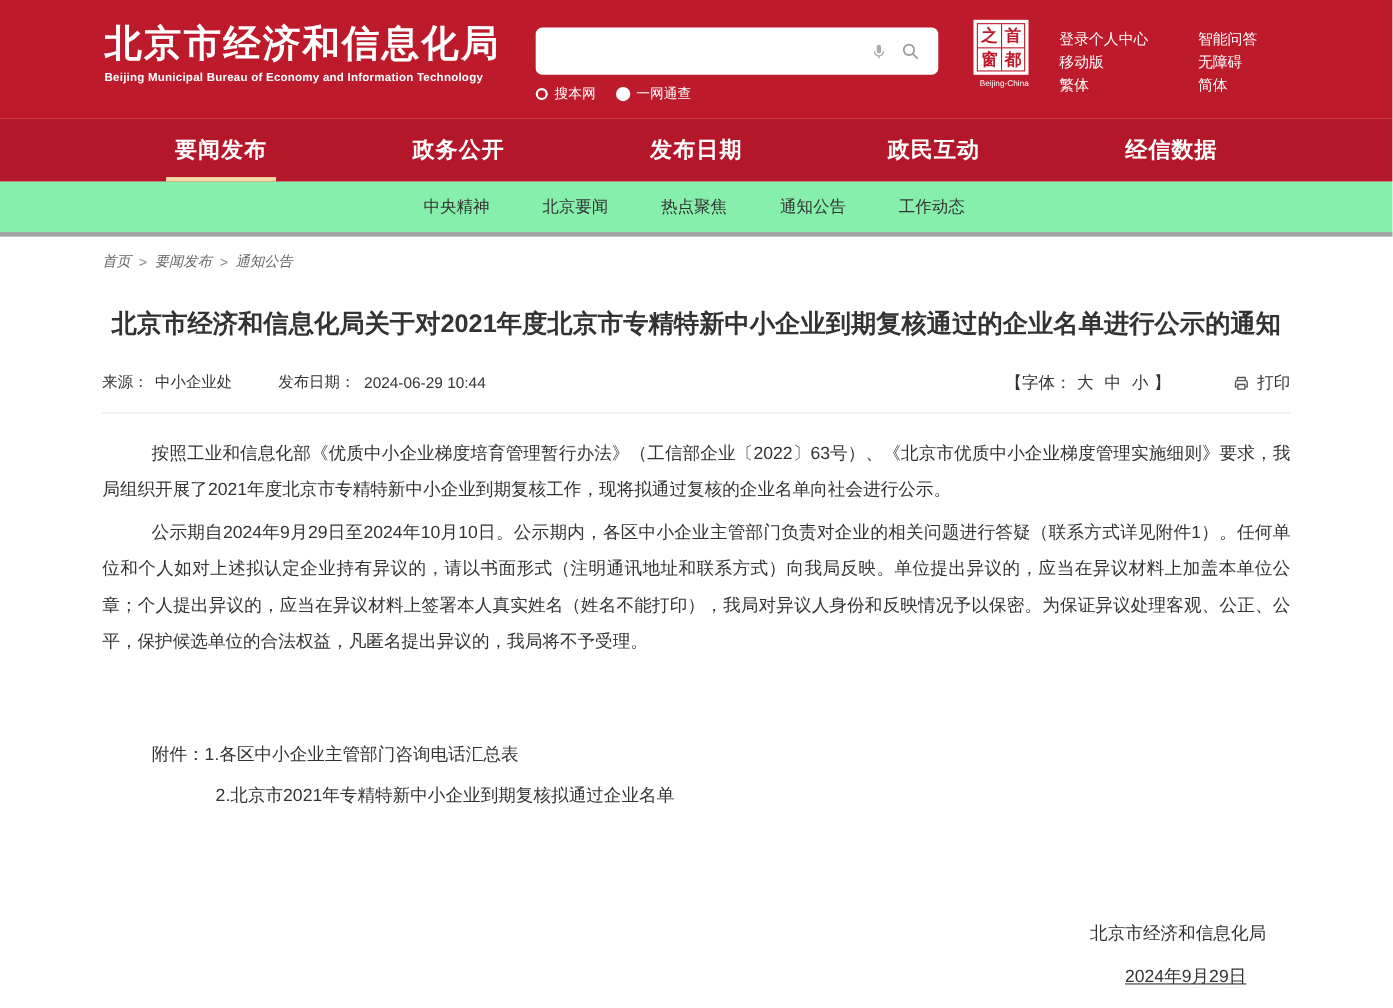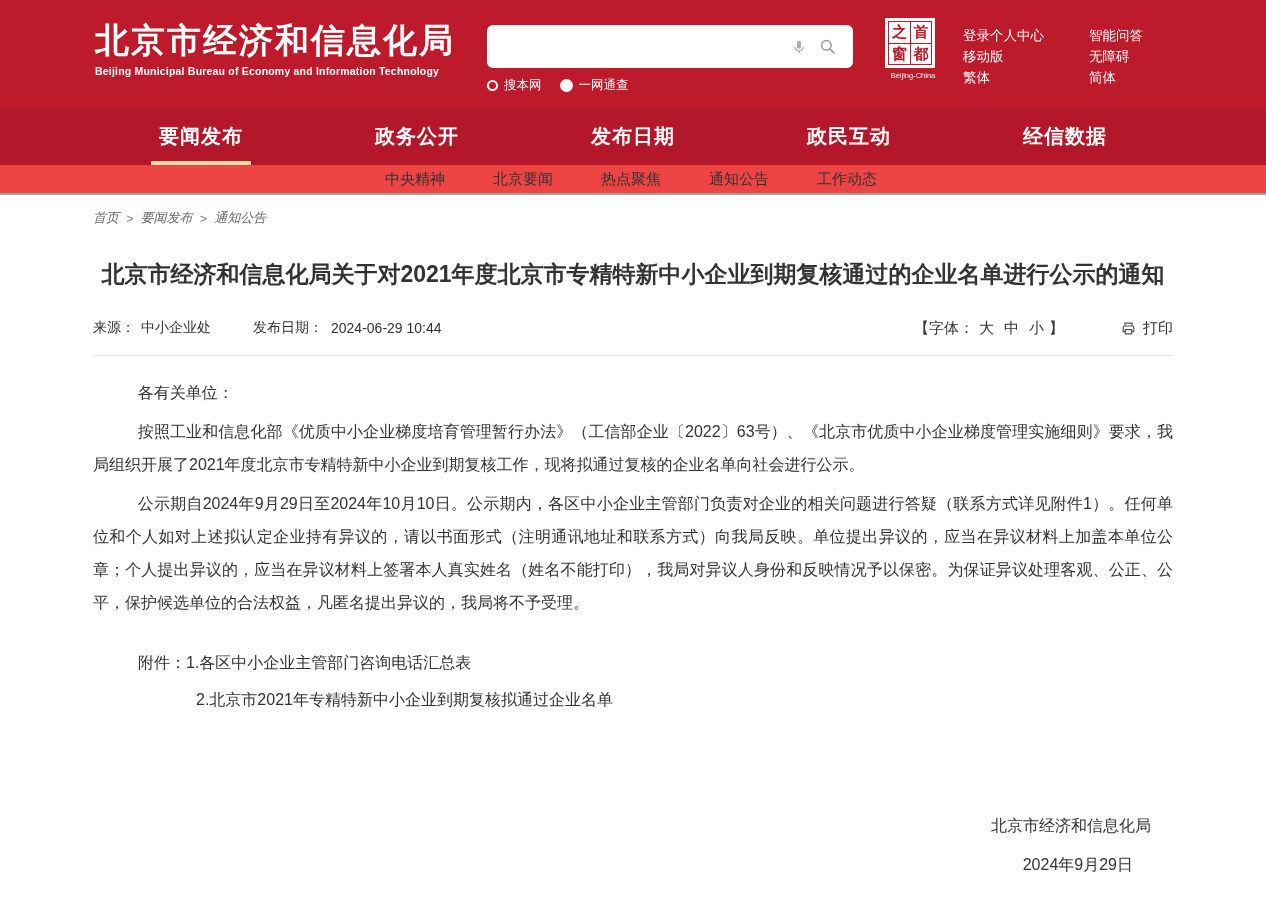--- a/index.html
+++ b/index.html
@@ -59,21 +59,21 @@
     color:#fff; font-size:20px; font-weight:700; letter-spacing:1px;
     position:relative; cursor:pointer;
   }
   .nav-item .underline {
     position:absolute; bottom:0; left:50%; transform:translateX(-50%);
     width:100px; height:4px; background:#F3DCA4; display:none;
   }
   .nav-item.active .underline { display:block; }
   
   .sub-nav {
-    height:30px; background:#ef4444; border-bottom:2px solid #a3a3a3;
+    height:50px; background:#86efac; border-bottom:4px solid #a3a3a3;
     display:flex; align-items:center; gap:48px; padding-left:385px;
   }
   .sub-nav-item { font-size:15px; color:#333; cursor:pointer; white-space:nowrap; }
   
   .breadcrumb {
     width:1080px; margin:0 auto; padding-top:14px;
     font-size:13px; color:#666; display:flex; gap:7px; align-items:center;font-style:italic;
   }
   .crumb { cursor:pointer; }
   .crumb-sep { color:#888; }
@@ -94,27 +94,27 @@
   .meta-right { margin-left:auto; display:flex; align-items:center; gap:10px; }
   .font-sizer { display:flex; align-items:center; font-size:15px; }
   .font-opt { margin:0 5px; cursor:pointer; }
   .print-btn { display:flex; align-items:center; gap:6px; margin-left:46px; cursor:pointer; font-size:15px; }
   .meta-divider { margin-top:17px; border-top:1px solid #E6E6E6; }
   .article-body { margin-top:20px; }
   .article-body p {
     font-size:16px; line-height:33px; text-indent:2.8em; color:#333; margin-top:6px;
     text-align:justify;
   }
-  .attachments { margin-top:27px; font-size:16px; }
+  .attachments { margin-top:70px; font-size:16px; }
   .attach-line1 { padding-left:45px; line-height:33px; }
   .attach-line2 { padding-left:103px; line-height:33px; margin-top:4px; }
   .attach-item { cursor:pointer; color:#333; }
   .signature { margin-top:98px; text-align:right; font-size:16px; }
   .sign-org { padding-right:22px; line-height:24px; }
-  .sign-date { padding-right:40px; line-height:24px; margin-top:15px; }
+  .sign-date { padding-right:40px; line-height:24px; margin-top:15px;text-decoration:underline; }
 </style>
 </head>
 <body>
 
 <header class="site-header">
   <div class="brand">
     <div class="site-name">北京市经济和信息化局</div>
     <div class="site-name-en">Beijing Municipal Bureau of Economy and Information Technology</div>
   </div>
 
@@ -235,21 +235,20 @@
             </svg>
         </span>
         <span>打印</span>
       </span>
     </div>
   </div>
 
   <div class="meta-divider"></div>
 
   <div class="article-body">
-    <p>各有关单位：</p>
     <p>按照工业和信息化部《优质中小企业梯度培育管理暂行办法》（工信部企业〔2022〕63号）、《北京市优质中小企业梯度管理实施细则》要求，我局组织开展了2021年度北京市专精特新中小企业到期复核工作，现将拟通过复核的企业名单向社会进行公示。</p>
     <p>公示期自2024年9月29日至2024年10月10日。公示期内，各区中小企业主管部门负责对企业的相关问题进行答疑（联系方式详见附件1）。任何单位和个人如对上述拟认定企业持有异议的，请以书面形式（注明通讯地址和联系方式）向我局反映。单位提出异议的，应当在异议材料上加盖本单位公章；个人提出异议的，应当在异议材料上签署本人真实姓名（姓名不能打印），我局对异议人身份和反映情况予以保密。为保证异议处理客观、公正、公平，保护候选单位的合法权益，凡匿名提出异议的，我局将不予受理。</p>
   </div>
 
   <div class="attachments">
     <div class="attach-line1">
       <span>附件：</span><span class="attach-item">1.各区中小企业主管部门咨询电话汇总表</span>
     </div>
     <div class="attach-line2">
       <span class="attach-item">2.北京市2021年专精特新中小企业到期复核拟通过企业名单</span>

